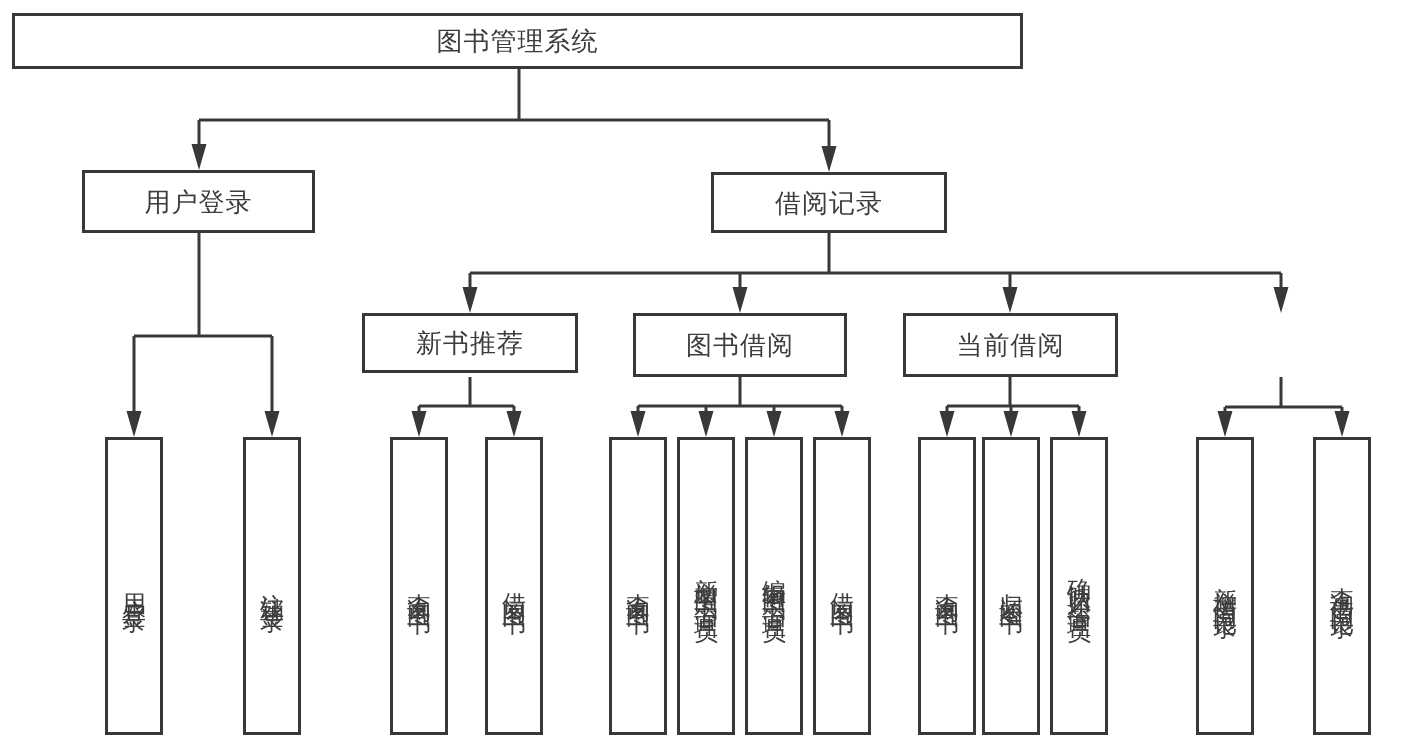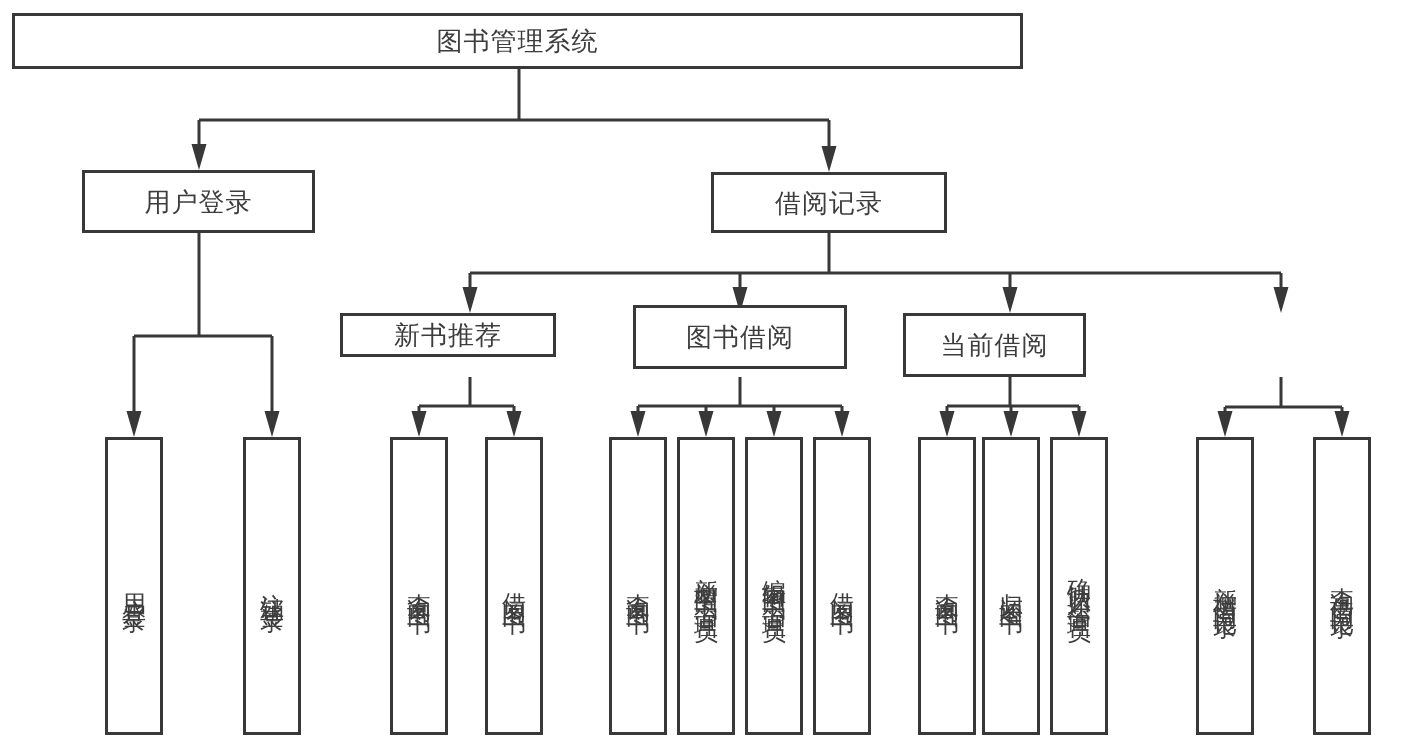--- a/index.html
+++ b/index.html
@@ -83,23 +83,23 @@
              M1071.5 411 L1086.5 411 L1079 437 Z
              M1217.5 411 L1232.5 411 L1225 437 Z
              M1334.5 411 L1349.5 411 L1342 437 Z" fill="#383838" stroke="none"></path>
   </svg>
 
   <div class="node node-h" style="left:12px;top:13px;width:1011px;height:56px">图书管理系统</div>
 
   <div class="node node-h" style="left:82px;top:170px;width:233px;height:63px">用户登录</div>
   <div class="node node-h" style="left:711px;top:172px;width:236px;height:61px">借阅记录</div>
 
-  <div class="node node-h" style="left:340px;top:313px;width:216px;height:44px">新书推荐</div>
-  <div class="node node-h" style="left:633px;top:305px;width:214px;height:64px">图书借阅</div>
-  <div class="node node-h" style="left:903px;top:313px;width:183px;height:64px">当前借阅</div>
+  <div class="node node-h" style="left:362px;top:313px;width:216px;height:60px">新书推荐</div>
+  <div class="node node-h" style="left:633px;top:313px;width:214px;height:64px">图书借阅</div>
+  <div class="node node-h" style="left:903px;top:313px;width:215px;height:64px">当前借阅</div>
 
   <div class="node node-v" style="left:105px">用户登录</div>
   <div class="node node-v" style="left:243px">注销登录</div>
 
   <div class="node node-v" style="left:390px">查询图书</div>
   <div class="node node-v" style="left:485px">借阅图书</div>
 
   <div class="node node-v" style="left:609px">查询图书</div>
   <div class="node node-v" style="left:677px">新增图书（管理员）</div>
   <div class="node node-v" style="left:745px">编辑图书（管理员）</div>

